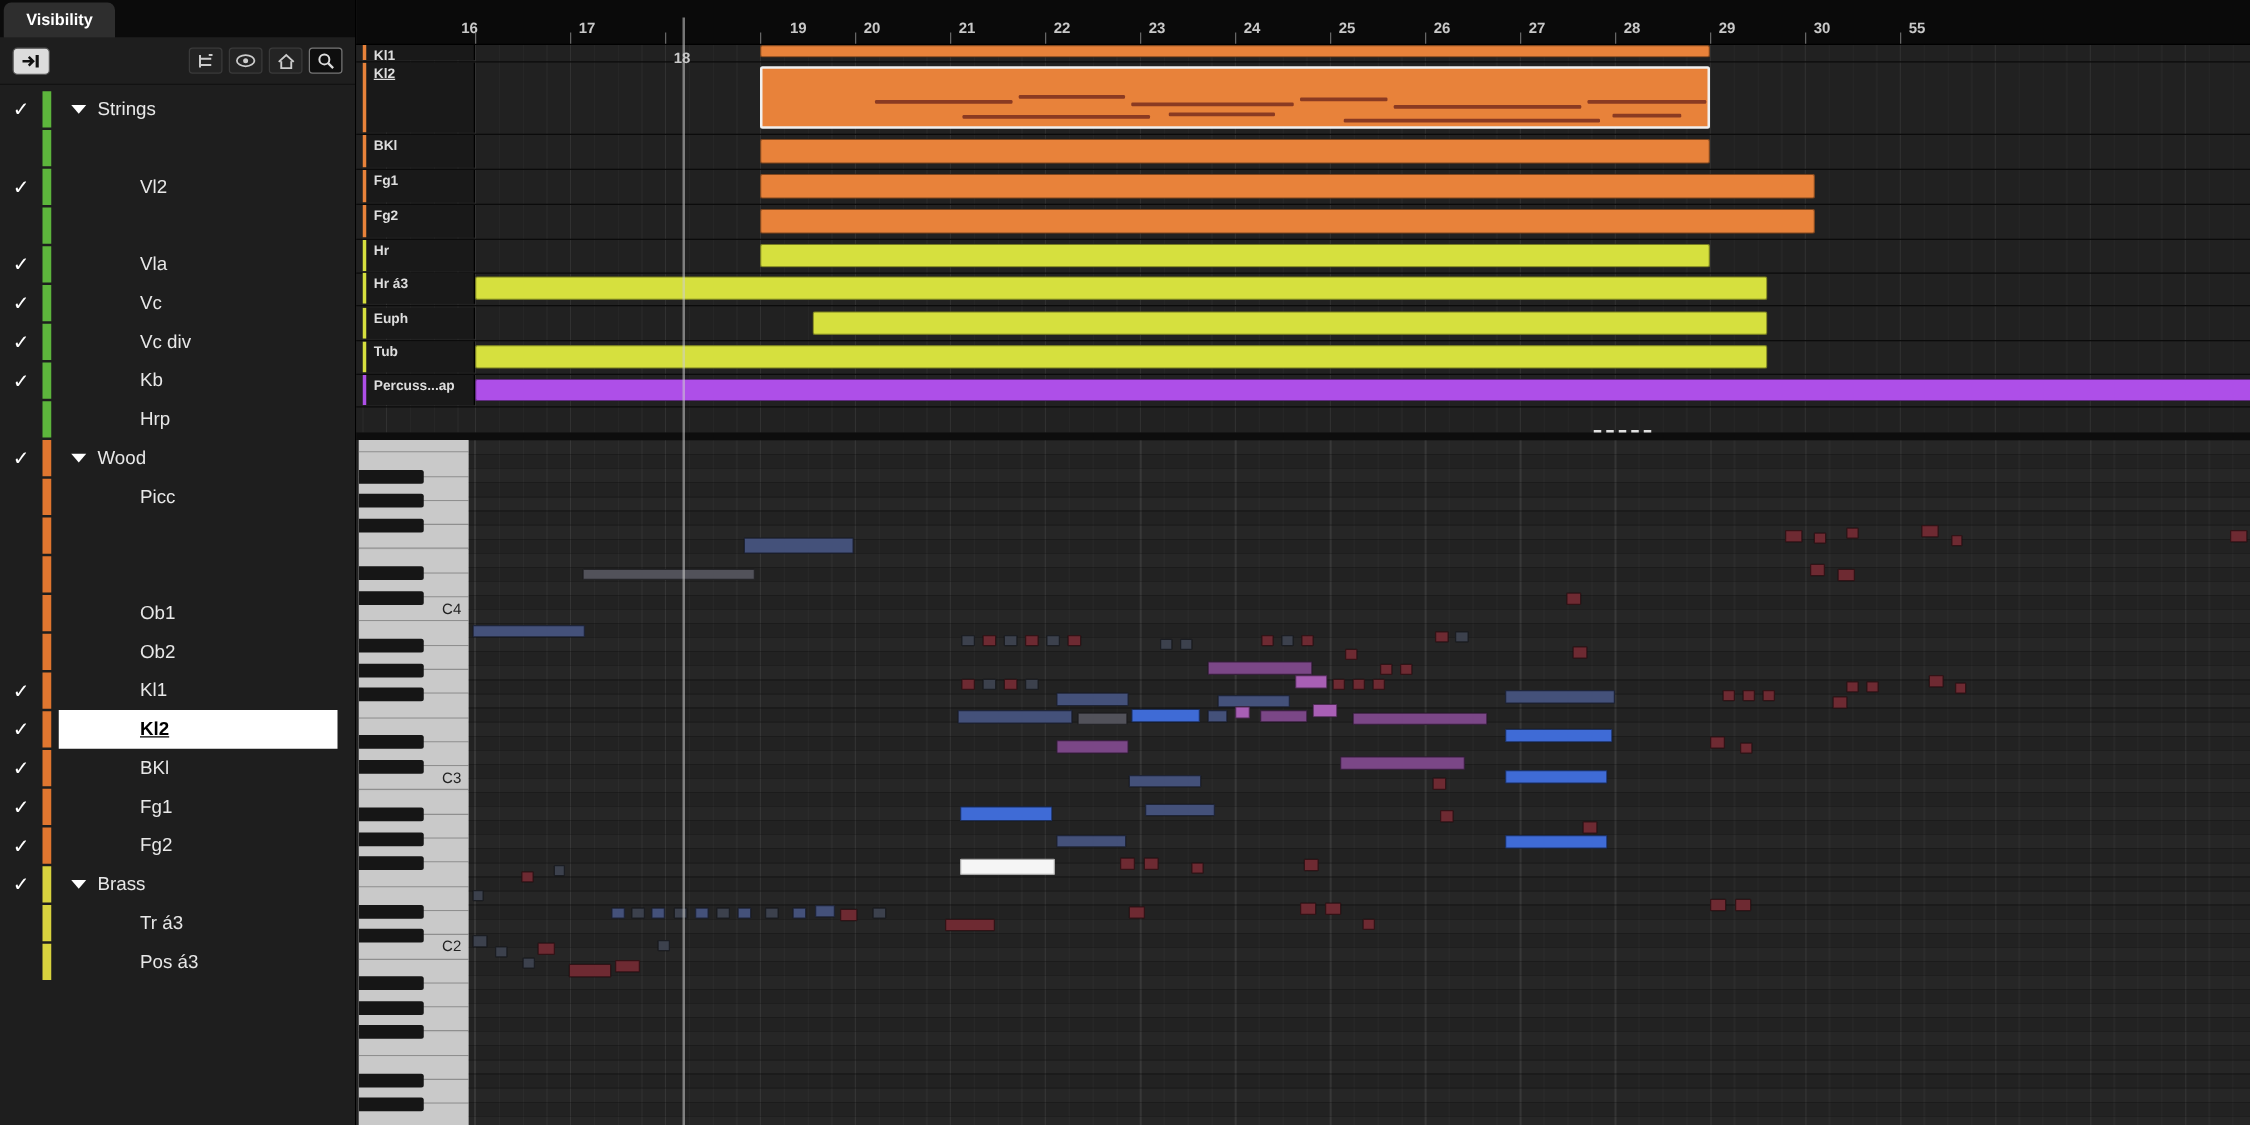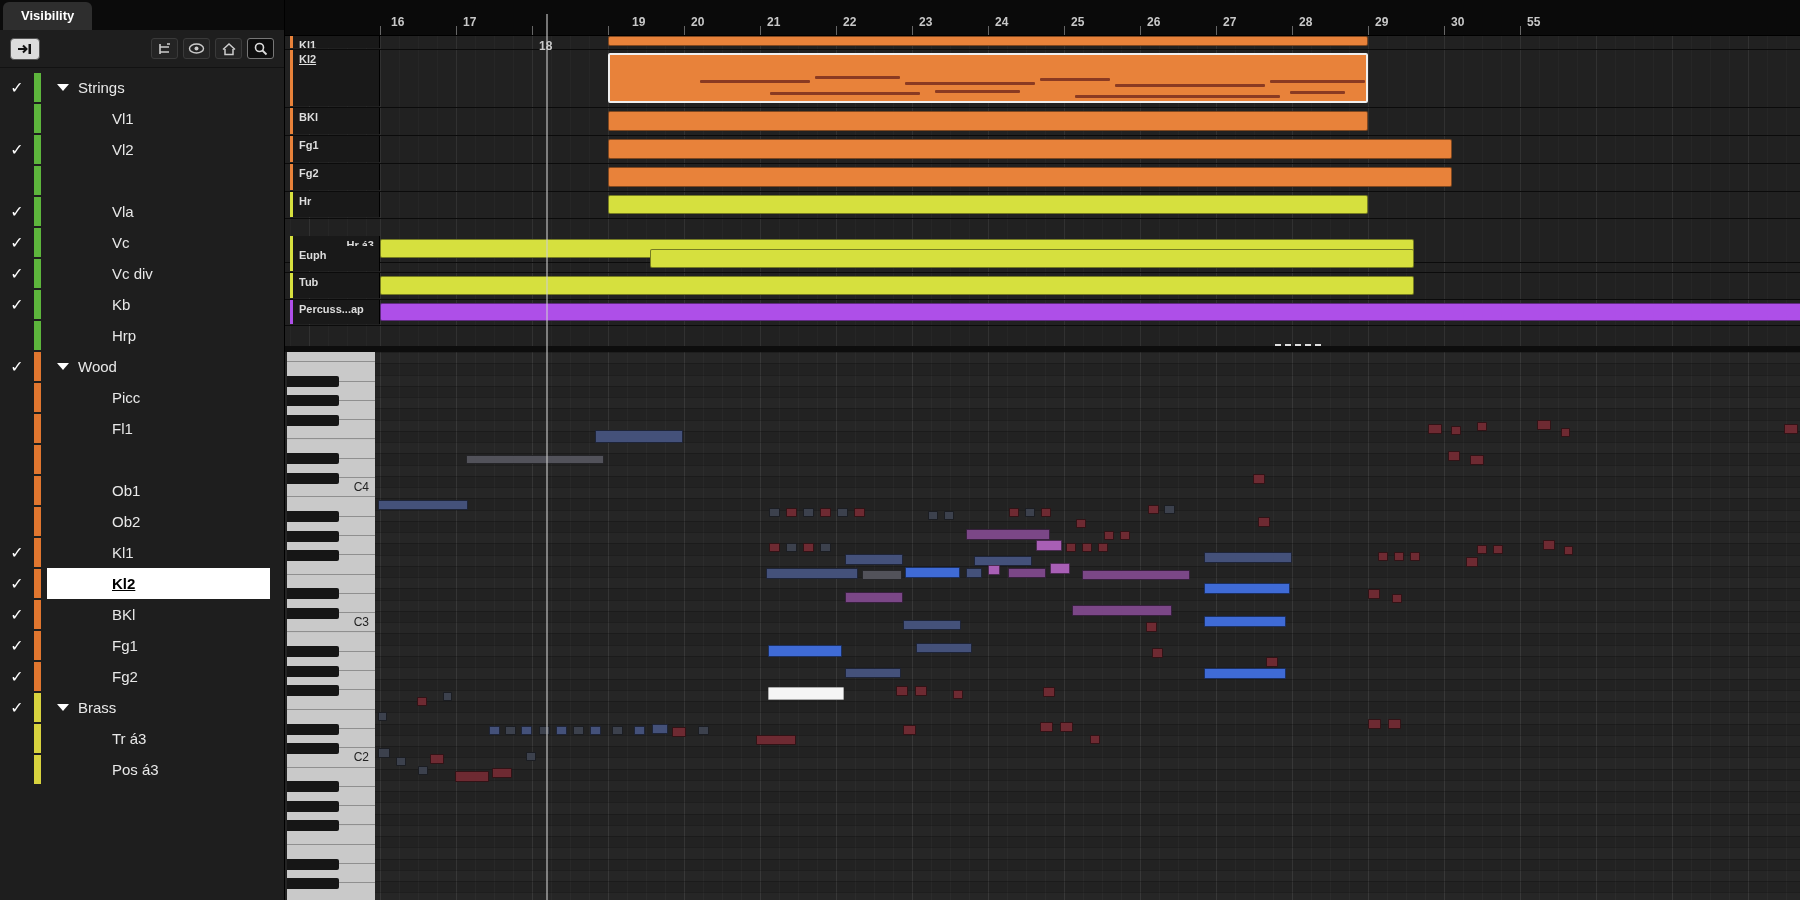--- a/index.html
+++ b/index.html
@@ -114,23 +114,20 @@
           <div class="check">✓</div>
           <div class="cstrip" style="background: rgb(93, 181, 60);"></div>
           <div class="rowbody">
             <div class="farrow"></div>
             <div class="tlabel">Strings</div>
           </div>
         </div>
         <div class="trow child">
           <div class="check"></div>
           <div class="cstrip" style="background: rgb(93, 181, 60);"></div>
-          <div class="rowbody">
-            <div class="tlabel">Vl1</div>
-          </div>
         </div>
         <div class="trow child">
           <div class="check">✓</div>
           <div class="cstrip" style="background: rgb(93, 181, 60);"></div>
           <div class="rowbody">
             <div class="tlabel">Vl2</div>
           </div>
         </div>
         <div class="trow child">
           <div class="check"></div>
@@ -182,23 +179,20 @@
         <div class="trow child">
           <div class="check"></div>
           <div class="cstrip" style="background: rgb(224, 118, 47);"></div>
           <div class="rowbody">
             <div class="tlabel">Picc</div>
           </div>
         </div>
         <div class="trow child">
           <div class="check"></div>
           <div class="cstrip" style="background: rgb(224, 118, 47);"></div>
-          <div class="rowbody">
-            <div class="tlabel">Fl1</div>
-          </div>
         </div>
         <div class="trow child">
           <div class="check"></div>
           <div class="cstrip" style="background: rgb(224, 118, 47);"></div>
         </div>
         <div class="trow child">
           <div class="check"></div>
           <div class="cstrip" style="background: rgb(224, 118, 47);"></div>
           <div class="rowbody">
             <div class="tlabel">Ob1</div>
@@ -290,21 +284,21 @@
           <div class="alabel" style="--sc: #e8823a;">Fg1</div>
         </div>
         <div class="arow" style="top: 128px; height: 28px;">
           <div class="clip ticks" style="left: 323px; width: 843.6px; background: rgb(232, 130, 58);"></div>
           <div class="alabel" style="--sc: #e8823a;">Fg2</div>
         </div>
         <div class="arow" style="top: 156px; height: 27px;">
           <div class="clip tickbar" style="left: 323px; width: 760px; background: rgb(214, 224, 62);"></div>
           <div class="alabel" style="--sc: #d6e03e;">Hr</div>
         </div>
-        <div class="arow" style="top: 200px; height: 27px; text-align: right;">
+        <div class="arow" style="top: 182px; height: 27px;">
           <div class="clip tickbar" style="left: 95px; width: 1033.6px; background: rgb(214, 224, 62);"></div>
           <div class="alabel" style="--sc: #d6e03e;">Hr á3</div>
         </div>
         <div class="arow" style="top: 237px; height: 27px;">
           <div class="clip tickbar" style="left: 95px; width: 1033.6px; background: rgb(214, 224, 62);"></div>
           <div class="alabel" style="--sc: #d6e03e;">Tub</div>
         </div>
         <div class="arow" style="top: 210px; height: 27px;">
           <div class="clip tickbar" style="left: 364.8px; width: 763.8px; background: rgb(214, 224, 62);"></div>
           <div class="alabel" style="--sc: #d6e03e;">Euph</div>
@@ -318,21 +312,21 @@
         <div class="pv" style="left: 620px; top: 46px; width: 130px; background: rgb(138, 58, 34);"></div>
         <div class="pv" style="left: 755px; top: 42px; width: 70px; background: rgb(138, 58, 34);"></div>
         <div class="pv" style="left: 830px; top: 48px; width: 150px; background: rgb(138, 58, 34);"></div>
         <div class="pv" style="left: 985px; top: 44px; width: 95px; background: rgb(138, 58, 34);"></div>
         <div class="pv" style="left: 485px; top: 56px; width: 150px; background: rgb(138, 58, 34);"></div>
         <div class="pv" style="left: 650px; top: 54px; width: 85px; background: rgb(138, 58, 34);"></div>
         <div class="pv" style="left: 790px; top: 59px; width: 205px; background: rgb(138, 58, 34);"></div>
         <div class="pv" style="left: 1005px; top: 55px; width: 55px; background: rgb(138, 58, 34);"></div>
       </div>
     <div class="ruler">
-        <div class="barnum" style="left: 106px; text-align: right;">16</div>
+        <div class="barnum" style="left: 84px; text-align: right;">16</div>
         <div class="bartick" style="left: 95px;"></div>
         <div class="barnum" style="left: 178px;">17</div>
         <div class="bartick" style="left: 171px;"></div>
         <div class="barnum" style="left: 254px; margin-top: 24px;">18</div>
         <div class="bartick" style="left: 247px;"></div>
         <div class="barnum" style="left: 347px;">19</div>
         <div class="bartick" style="left: 323px;"></div>
         <div class="barnum" style="left: 406px;">20</div>
         <div class="bartick" style="left: 399px;"></div>
         <div class="barnum" style="left: 482px;">21</div>

